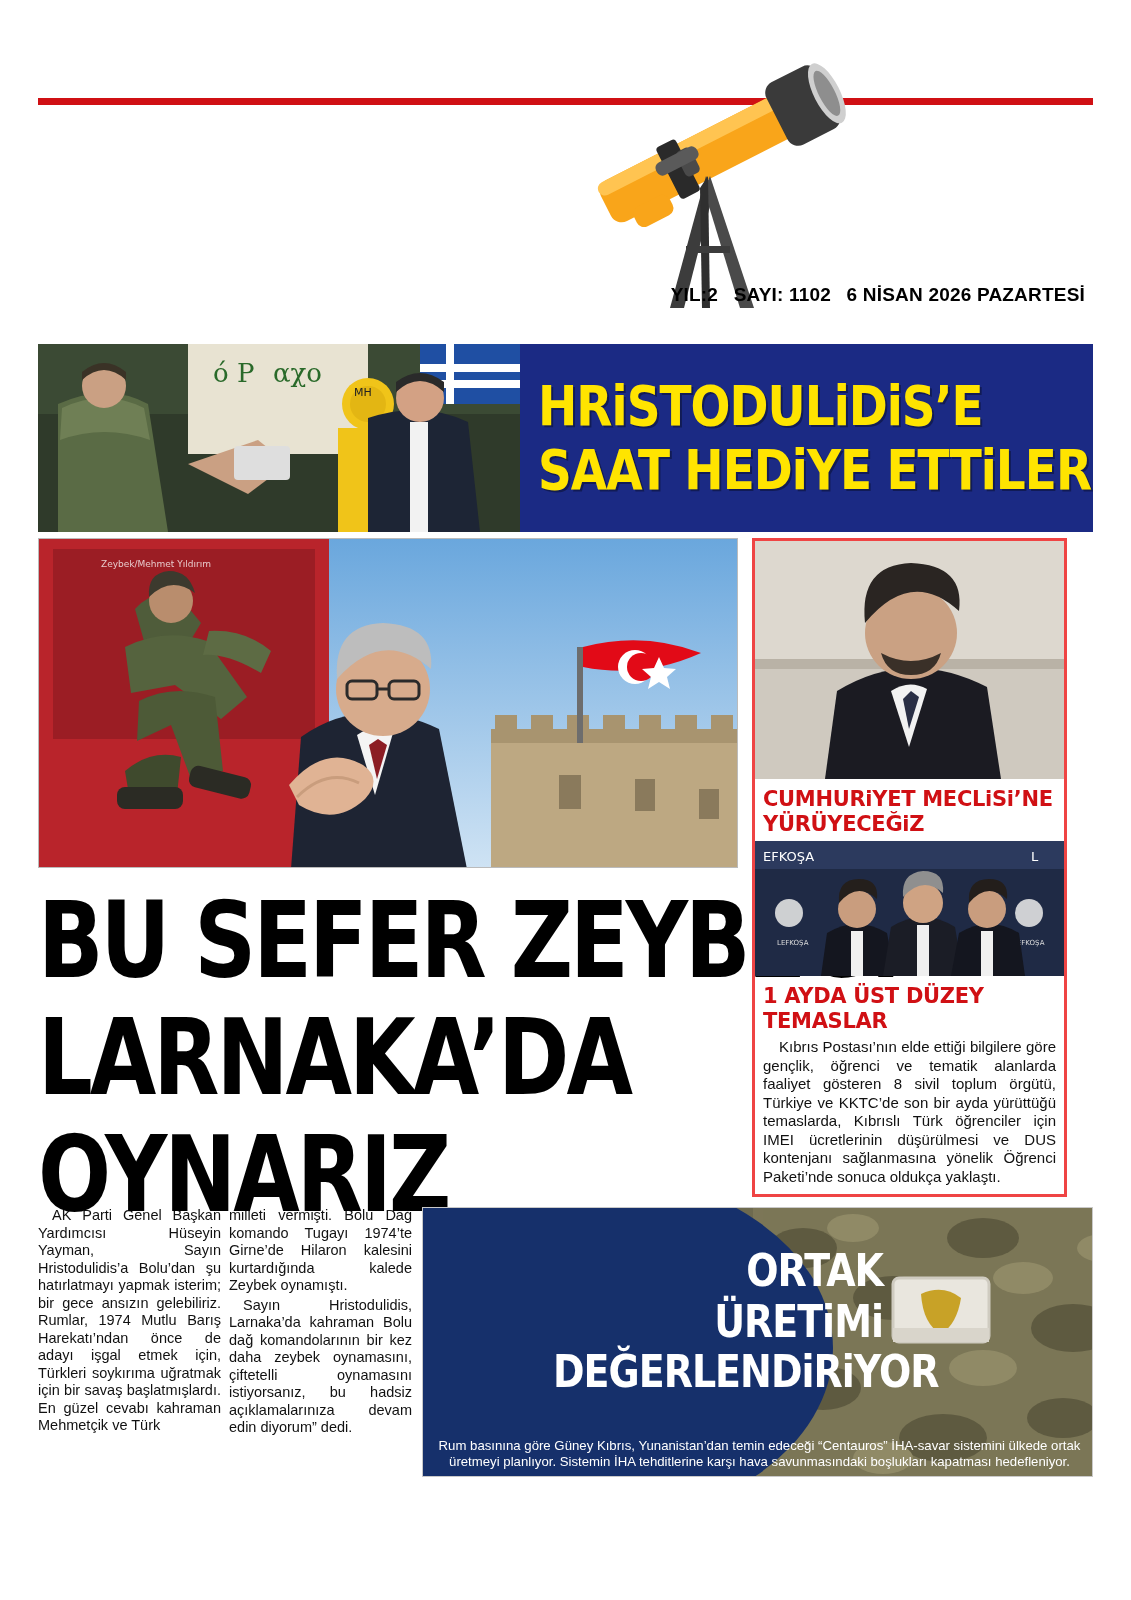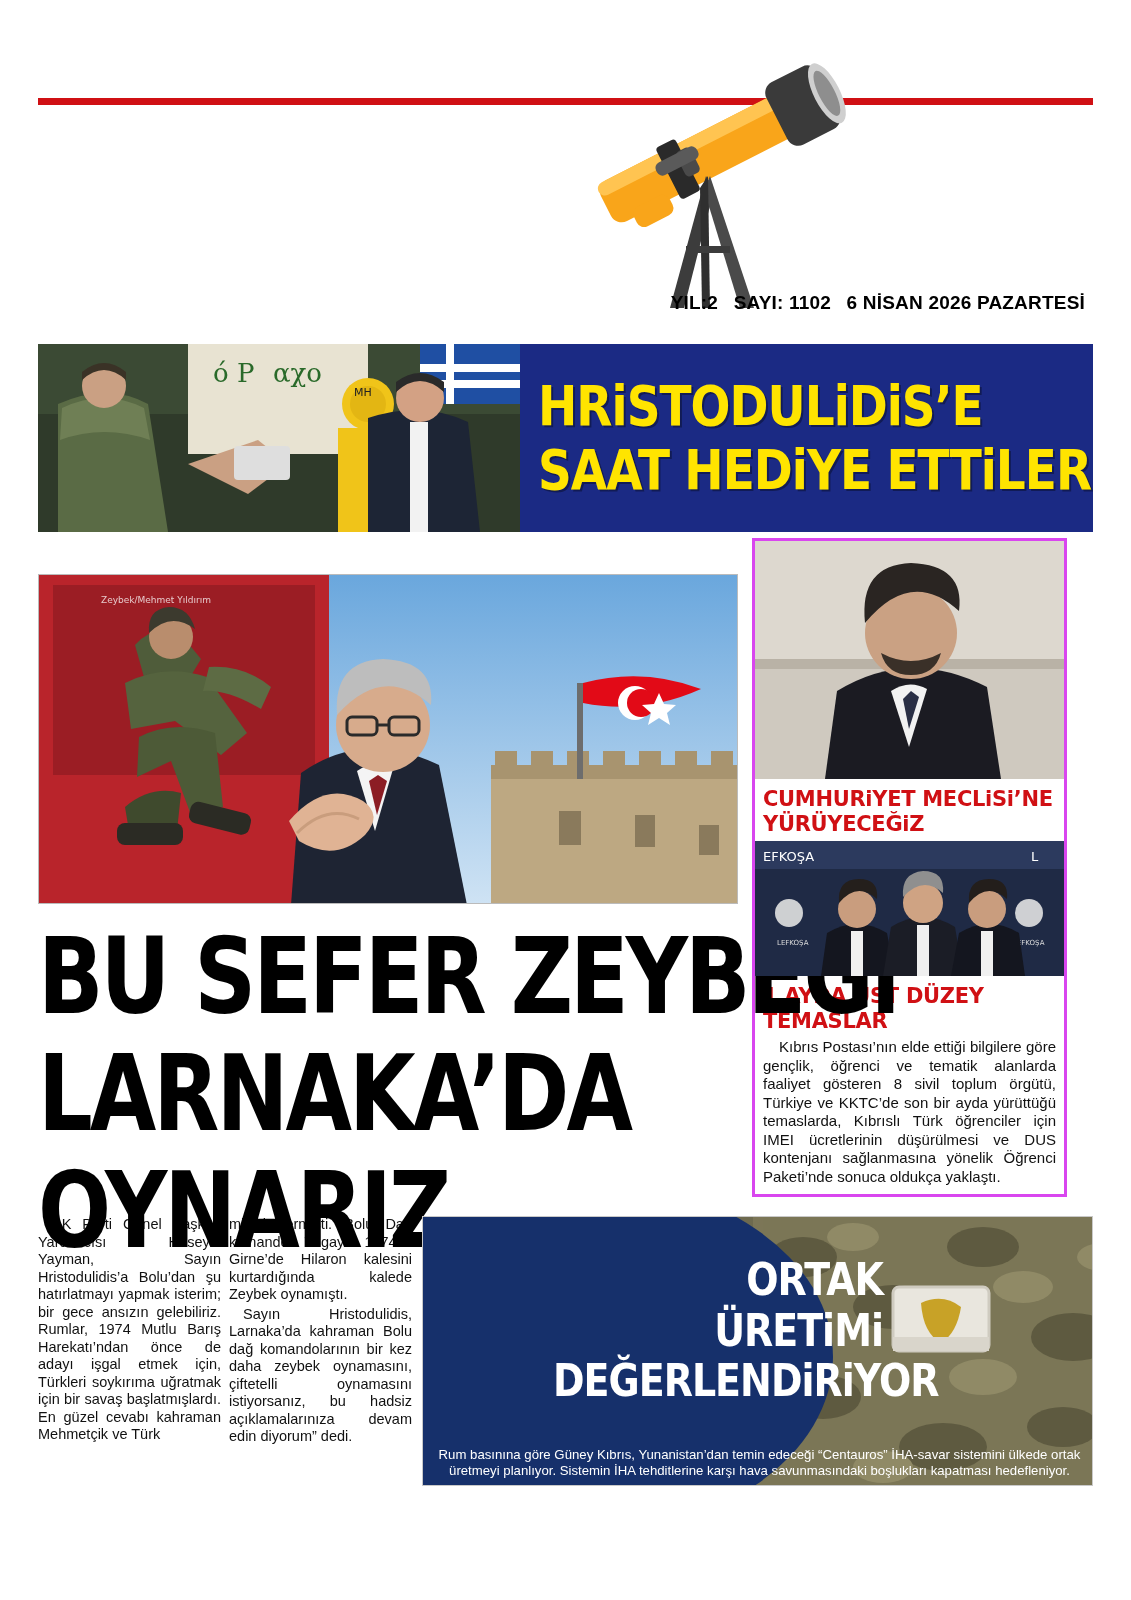--- a/index.html
+++ b/index.html
@@ -32,21 +32,21 @@
     transform:scaleY(1.22);
     transform-origin:left top;
     padding-left:2px;
   }
   .kibris-tag {
     position:absolute; right:10px; top:16px;
     font-family:"DejaVu Sans", sans-serif;
     font-weight:900; font-size:27px; letter-spacing:1px; color:#000;
   }
   .issue-line {
-    position:absolute; right:8px; top:292px;
+    position:absolute; right:8px; top:284px;
     font-weight:700; font-size:19px; letter-spacing:.2px; color:#000;
   }
   .issue-line .lbl { margin-right:10px; }
 
   
   .telescope { position:absolute; left:520px; top:8px; width:350px; height:310px; pointer-events:none; }
 
   
   .topbar { position:relative; display:flex; height:188px; margin-top:4px; gap:0; }
   .topbar-photo {
@@ -68,32 +68,32 @@
     padding:7px 8px 7px 6px;
   }
 
   
   .main { display:flex; gap:14px; margin-top:6px; }
   .col-left { width:700px; }
   .col-right { width:315px; }
 
   .hero-photo {
     width:700px; height:330px; position:relative; overflow:hidden;
-    border:1px solid #bbb; background:#6a7f9a;margin-top:36px;
+    border:1px solid #bbb; background:#6a7f9a;
   }
   .hero-title {
     font-family:"DejaVu Sans", sans-serif;
     font-weight:900; color:#000; font-size:86px; line-height:96px;
     letter-spacing:-3px; margin:14px 0 0 0;
     transform:scaleY(1.22); transform-origin:left top;
   }
   .hero-title div { white-space:nowrap; }
 
   
-  .right-box { border:3px solid #d946ef; padding:0; background:#fff; }
+  .right-box { border:3px solid #ef4444; padding:0; background:#fff; }
   .right-photo { width:100%; height:238px; position:relative; overflow:hidden; background:#555; }
   .right-kicker {
     color:#d01014; font-family:"DejaVu Sans", sans-serif; font-weight:900;
     font-size:21px; line-height:25px; padding:8px 8px 2px 8px; letter-spacing:-.3px;
   }
   .right-body { font-size:15px; line-height:18.5px; padding:2px 8px 8px 8px; text-align:justify; }
   .right-body .indent { text-indent:16px; }
   .right-photo2 { width:100%; height:135px; position:relative; overflow:hidden; background:#8b5cf6; margin-top:2px; }
 
   

